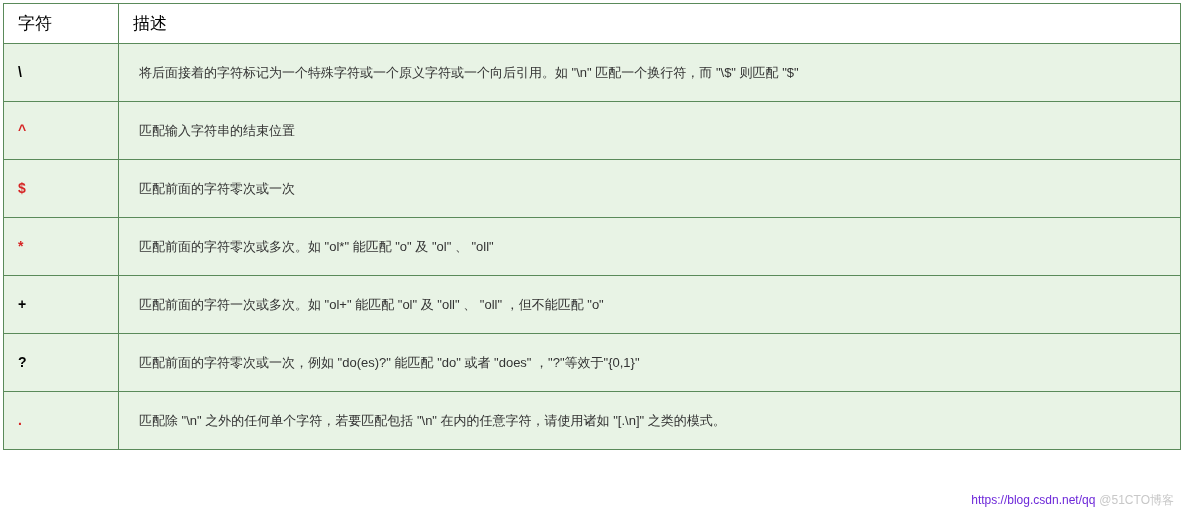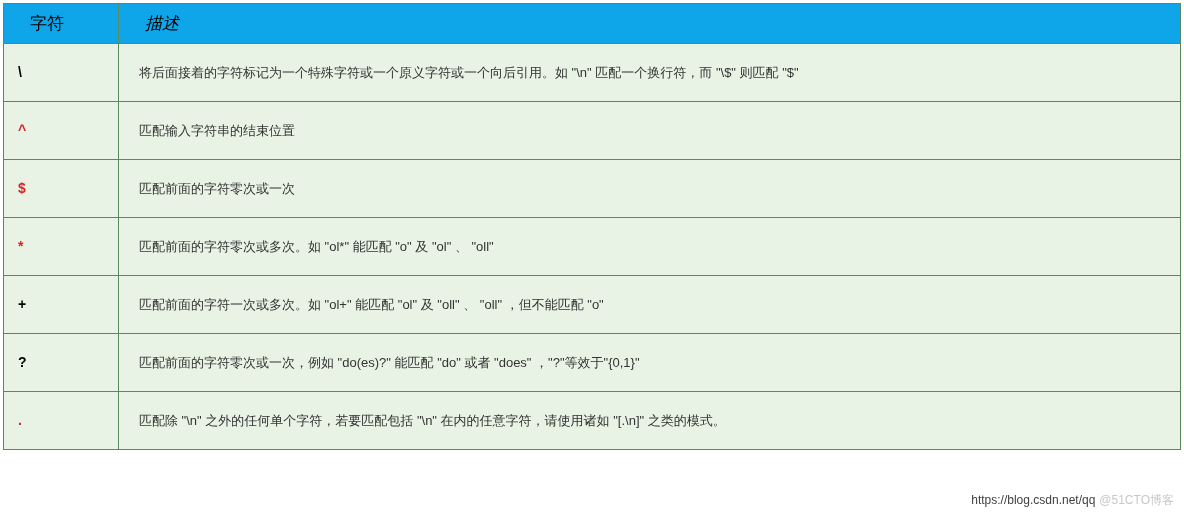--- a/index.html
+++ b/index.html
@@ -21,33 +21,32 @@
       width: 1178px;
       border-collapse: collapse;
       background: #d5e8d4;
     }
     th, td {
       border: 1px solid #5a8a5a;
       vertical-align: middle;
       text-align: left;
     }
     th {
-      background: #0ea5e9;
+      background: #ffffff;
       font-size: 17px;
       font-weight: normal;
       color: #000;
       height: 40px;
-      padding: 8px 26px;
+      padding: 8px 14px;
     }
     th.col-char {
       width: 115px;
     }
     th.col-desc {
       width: auto;
-      font-style: italic;
     }
     td {
       background: #e8f3e5;
       font-size: 13px;
       color: #333;
       padding: 0 20px;
       height: 58px;
       line-height: 1.5;
     }
     td.char-cell {
@@ -62,21 +61,21 @@
     .watermark {
       position: absolute;
       bottom: 6px;
       right: 10px;
       font-size: 12px;
       color: #c8c8c8;
       font-family: Arial, sans-serif;
       pointer-events: none;
     }
     .watermark .faint {
-      color: #404040;
+      color: #6d28d9;
       margin-right: 4px;
       text-align: center;
     }
   </style>
 </head>
 <body>
 
 <div class="table-container">
   <table>
     <thead>

